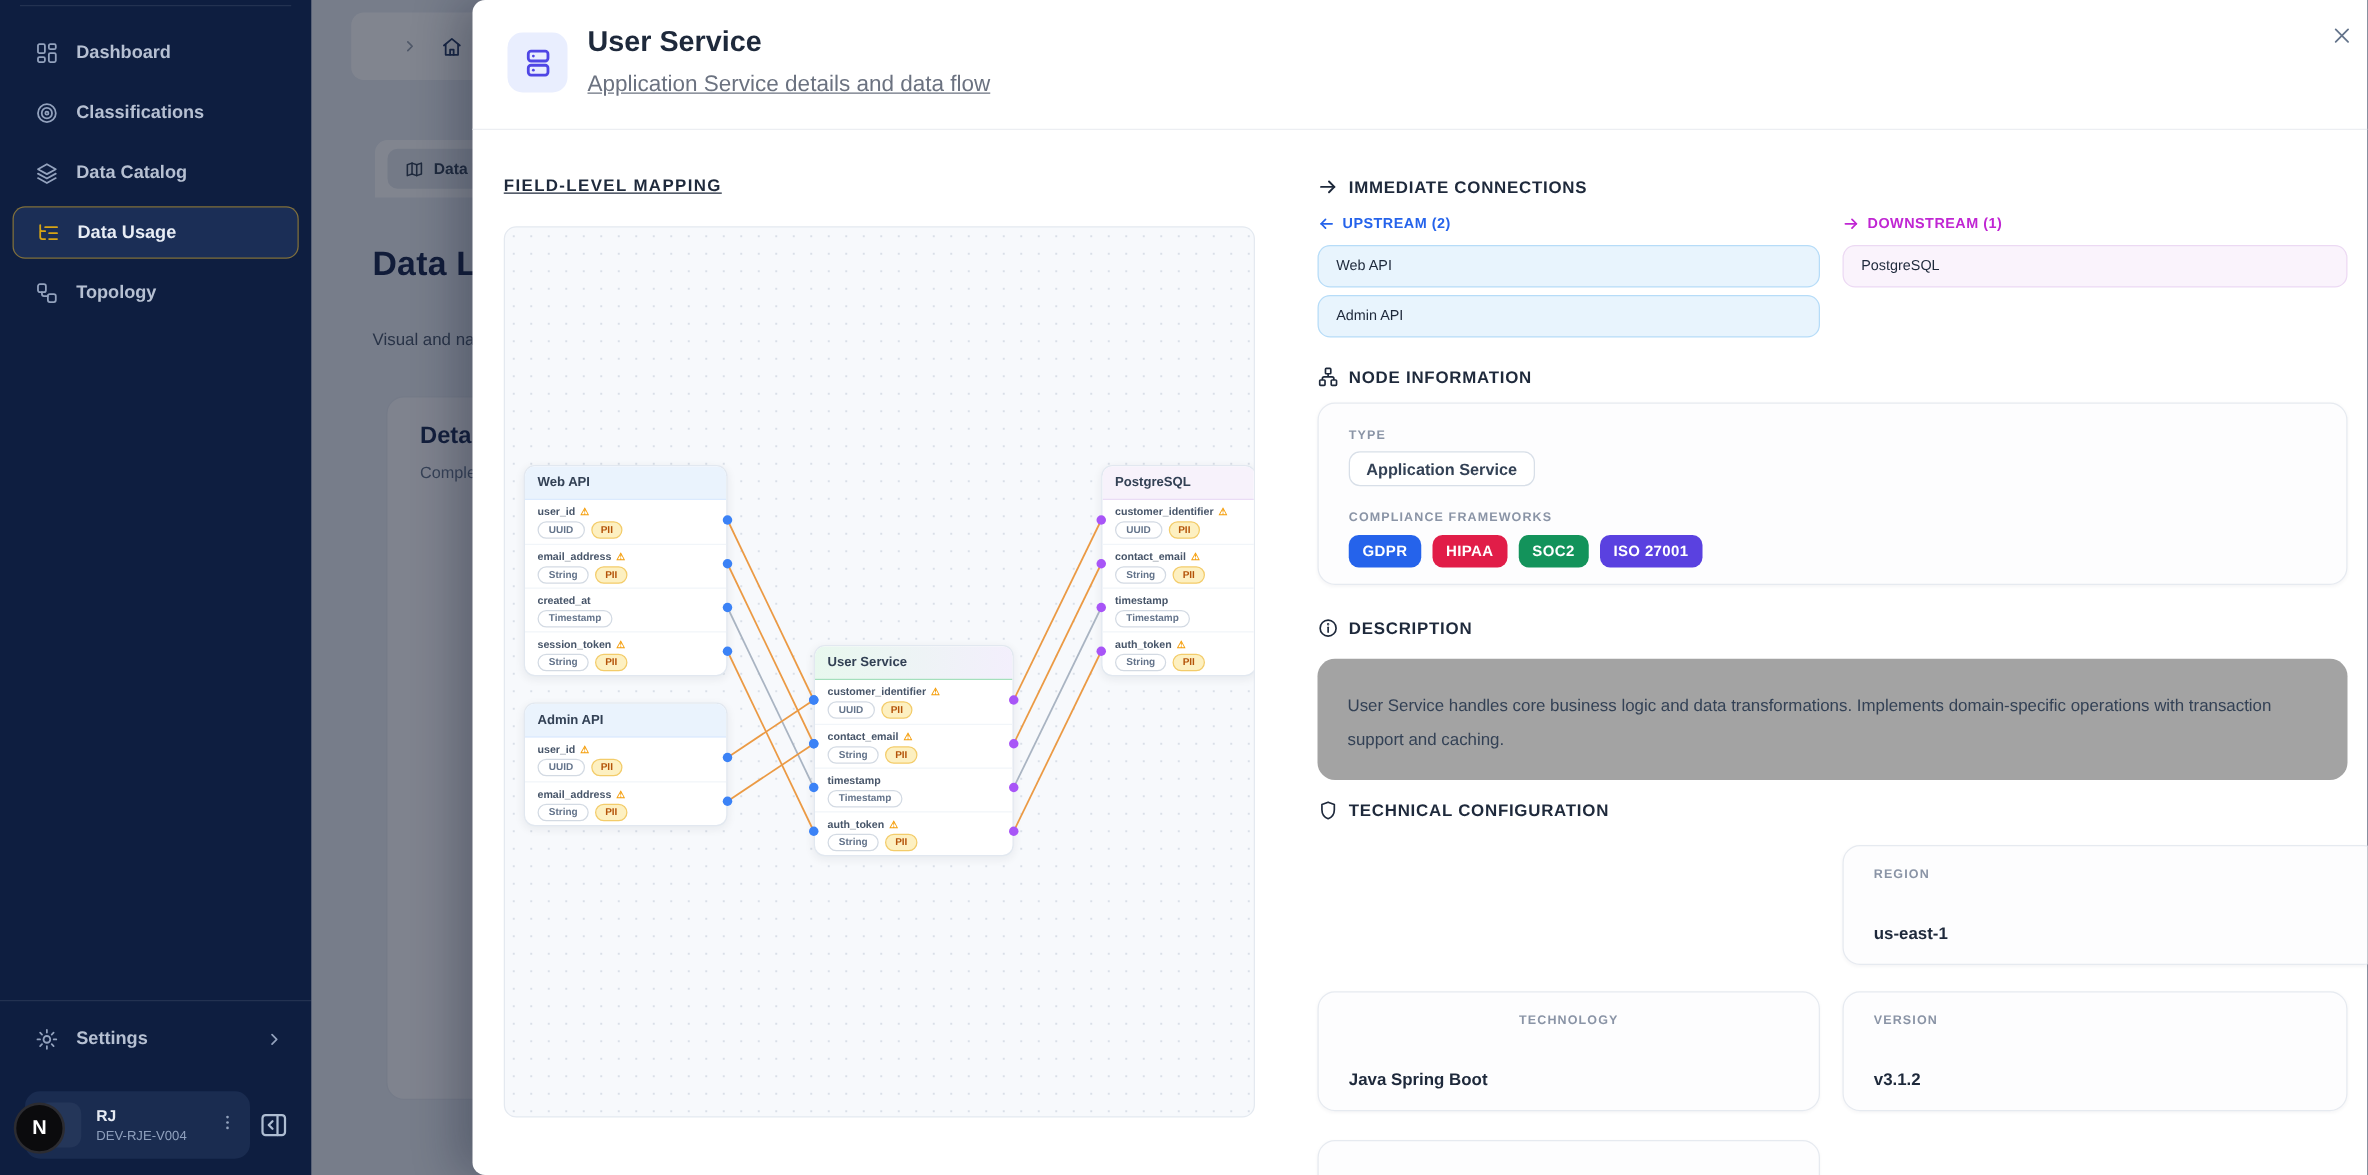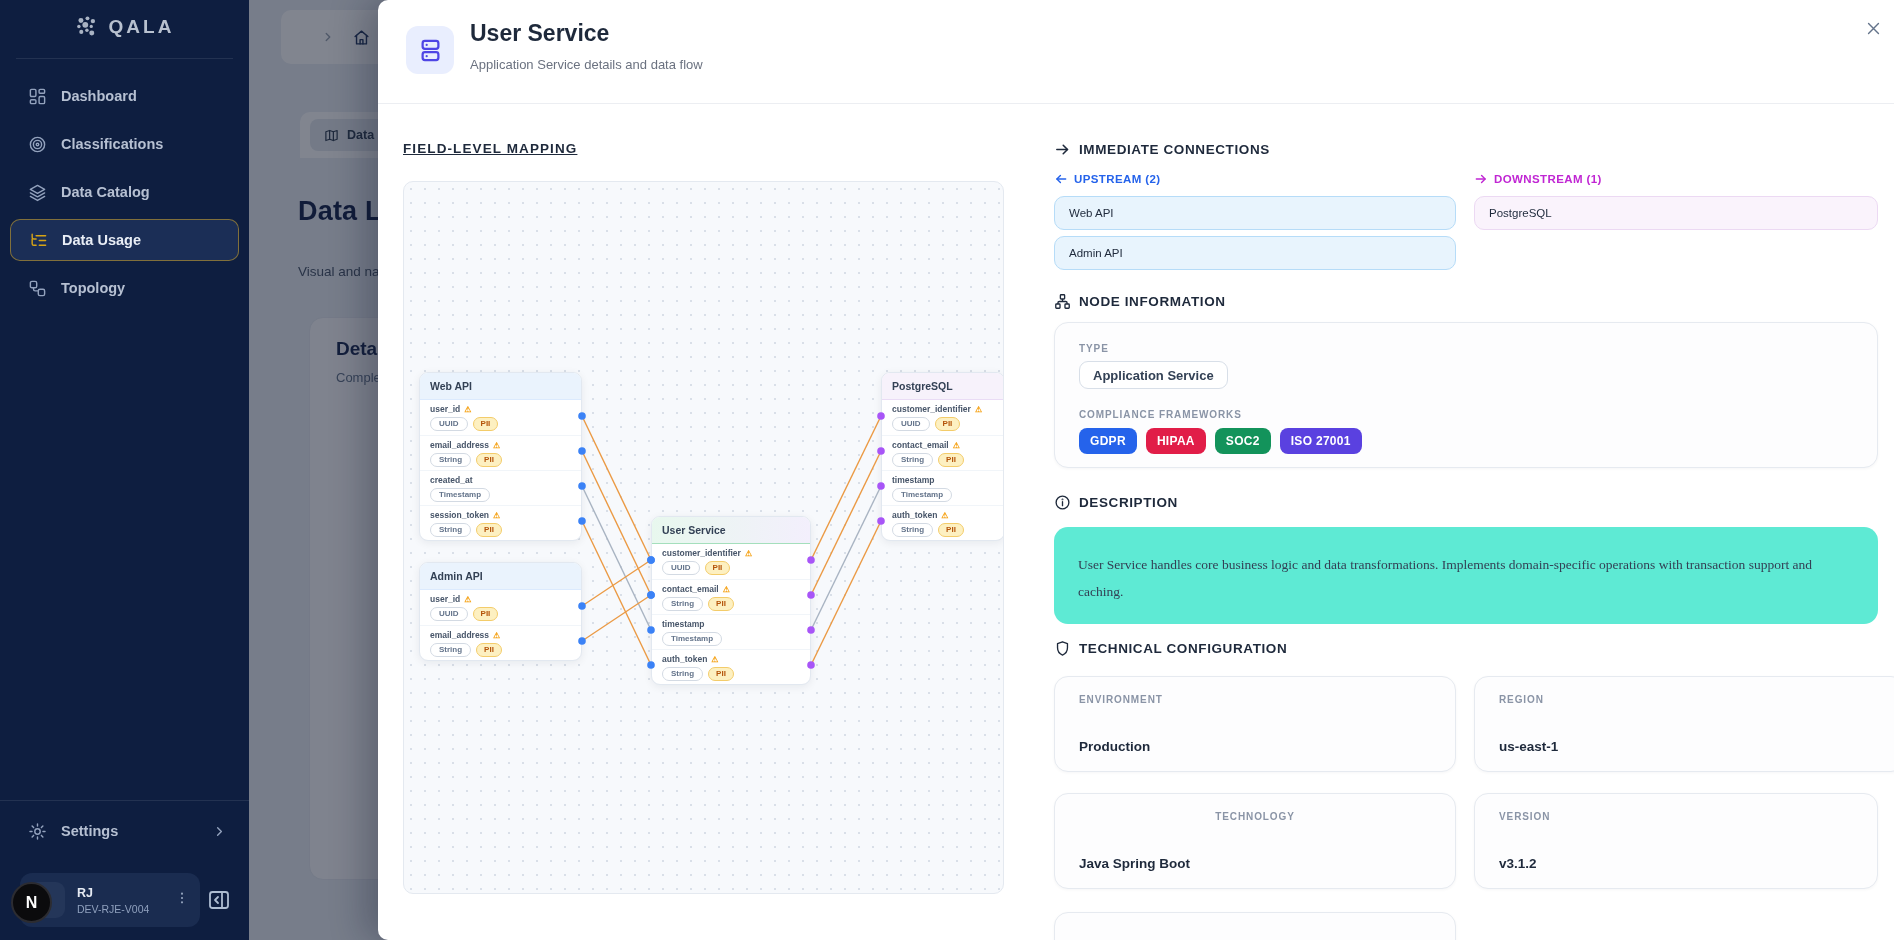--- a/index.html
+++ b/index.html
@@ -43,21 +43,21 @@
   .user-id { color:#8fa0bd; font-size:10.5px; margin-top:3px; }
   .user-more { position:absolute; right:10px; top:17px; color:#93a3bd; cursor:pointer; }
   .collapse-btn { position:absolute; left:207px; top:888px; color:#aebdd2; cursor:pointer; }
   .cursor-badge { position:absolute; left:11px; top:882px; width:41px; height:41px; background:#0b0b0d; border:2px solid #2c2c31; border-radius:50%; color:#fff; font-size:16px; font-weight:600; display:flex; align-items:center; justify-content:center; z-index:6; }
 
   
   .drawer { position:absolute; left:378px; top:0; width:1516px; height:940px; background:#fff; z-index:3; border-radius:10px 0 0 10px; box-shadow:-14px 0 34px rgba(15,23,42,.28); }
   .drawer-header { position:absolute; left:0; top:0; right:0; height:104px; border-bottom:1px solid #eceef2; }
   .hdr-icon { position:absolute; left:28px; top:26px; width:48px; height:48px; background:#e9eefe; border-radius:12px; display:flex; align-items:center; justify-content:center; color:#4f46e5; }
   .hdr-title { position:absolute; left:92px; top:20px; font-size:23px; font-weight:800; color:#1e293b; }
-  .hdr-sub { position:absolute; left:92px; top:57px; font-size:13px; color:#6b7280; }
+  .hdr-sub { position:absolute; left:92px; top:57px; font-size:18px; color:#6b7280;text-decoration:underline; }
   .close-btn { position:absolute; left:1480px; top:13px; width:30px; height:30px; display:flex; align-items:center; justify-content:center; color:#64748b; cursor:pointer; }
 
   .sec-head { display:flex; align-items:center; gap:8px; font-size:13.5px; font-weight:800; color:#1e293b; letter-spacing:.6px; }
   .sec-head svg { color:#1e293b; flex:0 0 auto; }
   .sm-label { font-size:10px; font-weight:700; color:#8a94a6; letter-spacing:.9px; }
 
   
   .map-head { position:absolute; left:25px; top:141px; }
   .map-canvas { position:absolute; left:25px; top:181px; width:601px; height:713px; background:#f7f9fc; border:1px solid #e4e9f0; border-radius:10px;
     background-image:radial-gradient(#d9dfe8 1px, transparent 1.2px); background-size:14px 14px; overflow:hidden; }
@@ -79,21 +79,21 @@
   .rc-abs { position:absolute; }
   .conn-label { display:flex; align-items:center; gap:6px; font-size:11.5px; font-weight:800; letter-spacing:.4px; }
   .conn-label.up { color:#2563eb; }
   .conn-label.down { color:#c026d3; }
   .pill { height:34px; border-radius:10px; display:flex; align-items:center; padding-left:14px; font-size:11.5px; color:#1e293b; cursor:pointer; }
   .pill.up { background:#e8f4fd; border:1px solid #b6dcf8; }
   .pill.down { background:#faf3fc; border:1px solid #ecd9f3; }
   .info-card { position:absolute; background:#fdfdfe; border:1px solid #e6eaf0; border-radius:14px; box-shadow:0 1px 3px rgba(15,23,42,.04); }
   .type-chip { display:inline-flex; align-items:center; height:28px; padding:0 13px; background:#fff; border:1px solid #d8dfe8; border-radius:9px; font-size:13px; font-weight:600; color:#334155; }
   .badge { display:inline-flex; align-items:center; height:26px; padding:0 11px; border-radius:8px; color:#fff; font-size:12px; font-weight:700; letter-spacing:.3px; }
-  .desc-card { position:absolute; background:#5eead4; border-radius:14px; font-size:13.5px; color:#334155; line-height:27px; padding:24px 24px;font-family:Liberation Serif, serif; }
+  .desc-card { position:absolute; background:#a3a3a3; border-radius:14px; font-size:13.5px; color:#334155; line-height:27px; padding:24px 24px; }
   .tc-card { position:absolute; width:402px; height:96px; background:#fdfdfe; border:1px solid #e6eaf0; border-radius:14px; box-shadow:0 1px 3px rgba(15,23,42,.04); padding:17px 24px; }
   .tc-value { position:absolute; left:24px; top:62px; font-size:13.5px; font-weight:800; color:#1e293b; }
   svg { display:block; }
 </style>
 </head>
 <body>
 
 <div id="app">
 
   <div class="page">
@@ -132,36 +132,20 @@
     <div class="bg-title">Data Li</div>
     <div class="bg-sub">Visual and nav</div>
     <div class="bg-card">
       <div class="bg-card-title">Detail</div>
       <div class="bg-card-sub">Complete</div>
     </div>
   </div>
   <div class="backdrop"></div>
 
   <div class="sidebar">
-    <div class="logo-row">
-      <span>
-        <svg width="26" height="26" viewBox="0 0 24 24" fill="#a9b3c3">
-          <circle cx="5.5" cy="6" r="2.3"></circle>
-            <circle cx="11.5" cy="4" r="1.8"></circle>
-            <circle cx="16.5" cy="6.5" r="2"></circle>
-          <circle cx="3.6" cy="11.5" r="1.6"></circle>
-            <circle cx="9.5" cy="10" r="2.7"></circle>
-            <circle cx="15" cy="11.5" r="1.5"></circle>
-          <circle cx="5.8" cy="16.5" r="1.9"></circle>
-            <circle cx="11" cy="15" r="1.6"></circle>
-            <circle cx="15.5" cy="17.5" r="2.3"></circle>
-        </svg>
-      </span>
-      <span class="logo-text">QALA</span>
-    </div>
     <div class="side-div"></div>
     <div class="nav">
       <div class="nav-item">
         <span>
           <svg width="19" height="19" viewBox="0 0 24 24" fill="none" stroke="currentColor" stroke-width="1.8" stroke-linecap="round" stroke-linejoin="round">
               <rect x="3" y="3" width="7" height="9" rx="1.5"></rect>
               <rect x="14" y="3" width="7" height="5" rx="1.5"></rect>
               <rect x="14" y="12" width="7" height="9" rx="1.5"></rect>
               <rect x="3" y="16" width="7" height="5" rx="1.5"></rect>
             </svg>
@@ -530,24 +514,20 @@
 
       <div class="sec-head rc-abs" style="left:0; top:640px;">
         <span>
           <svg width="17" height="17" viewBox="0 0 24 24" fill="none" stroke="currentColor" stroke-width="1.9" stroke-linejoin="round">
               <path d="M12 2.5 5 5v6c0 5 3 8.6 7 10.2 4-1.6 7-5.2 7-10.2V5l-7-2.5z"></path>
             </svg>
         </span>
         <span>TECHNICAL CONFIGURATION</span>
       </div>
 
-      <div class="tc-card" style="left:0; top:676px;">
-        <div class="sm-label">ENVIRONMENT</div>
-        <div class="tc-value">Production</div>
-      </div>
       <div class="tc-card" style="left:420px; top:676px; width:431px;">
         <div class="sm-label">REGION</div>
         <div class="tc-value">us-east-1</div>
       </div>
       <div class="tc-card" style="left:0; top:793px;text-align:center;">
         <div class="sm-label">TECHNOLOGY</div>
         <div class="tc-value">Java Spring Boot</div>
       </div>
       <div class="tc-card" style="left:420px; top:793px; width:404px;">
         <div class="sm-label">VERSION</div>

